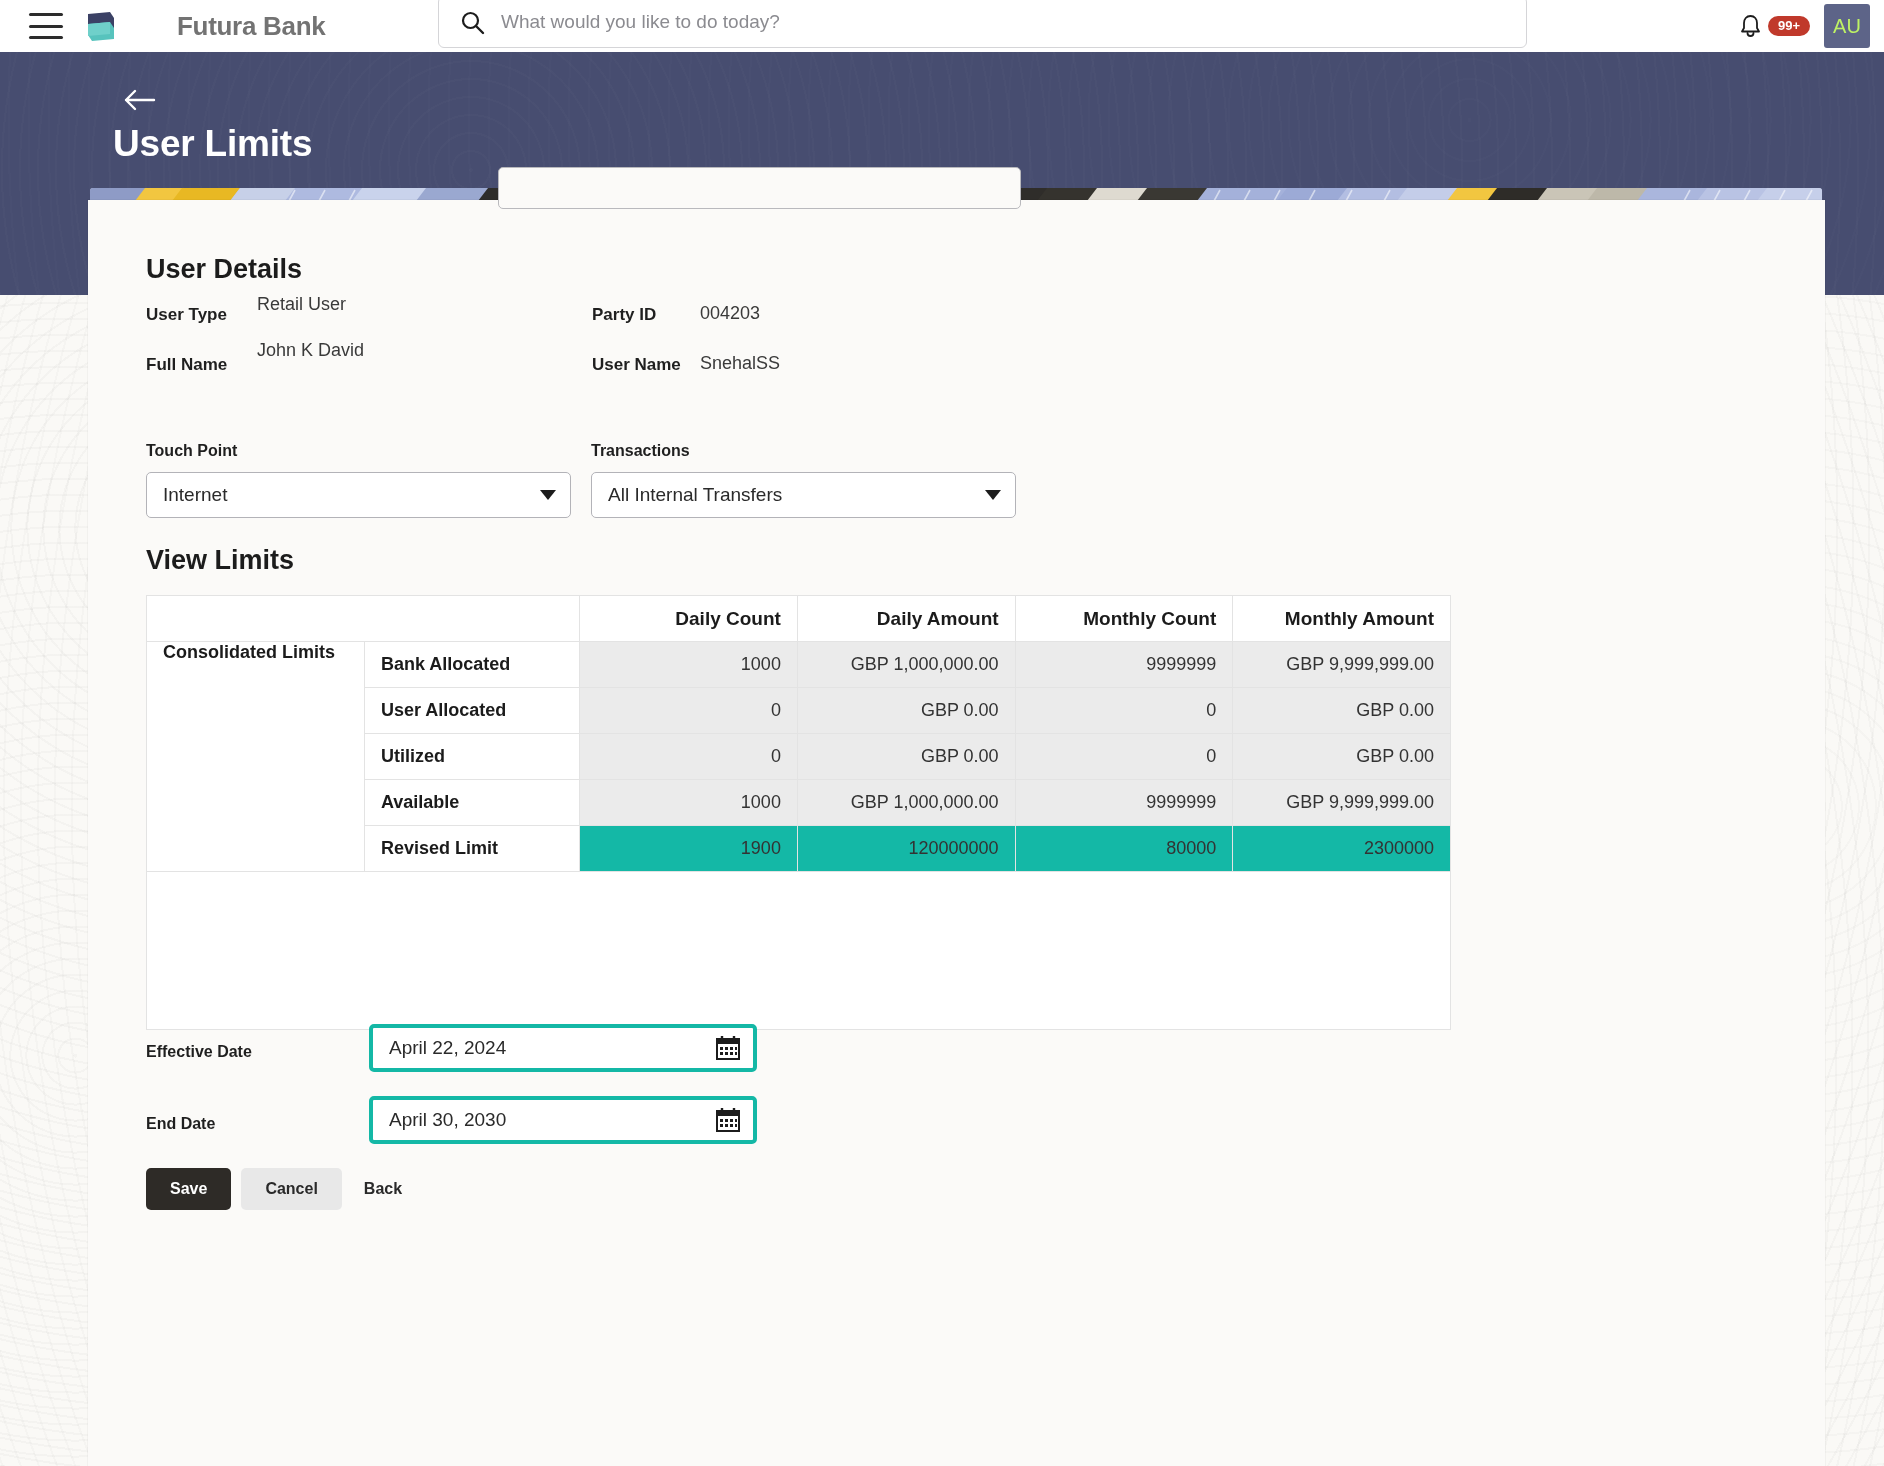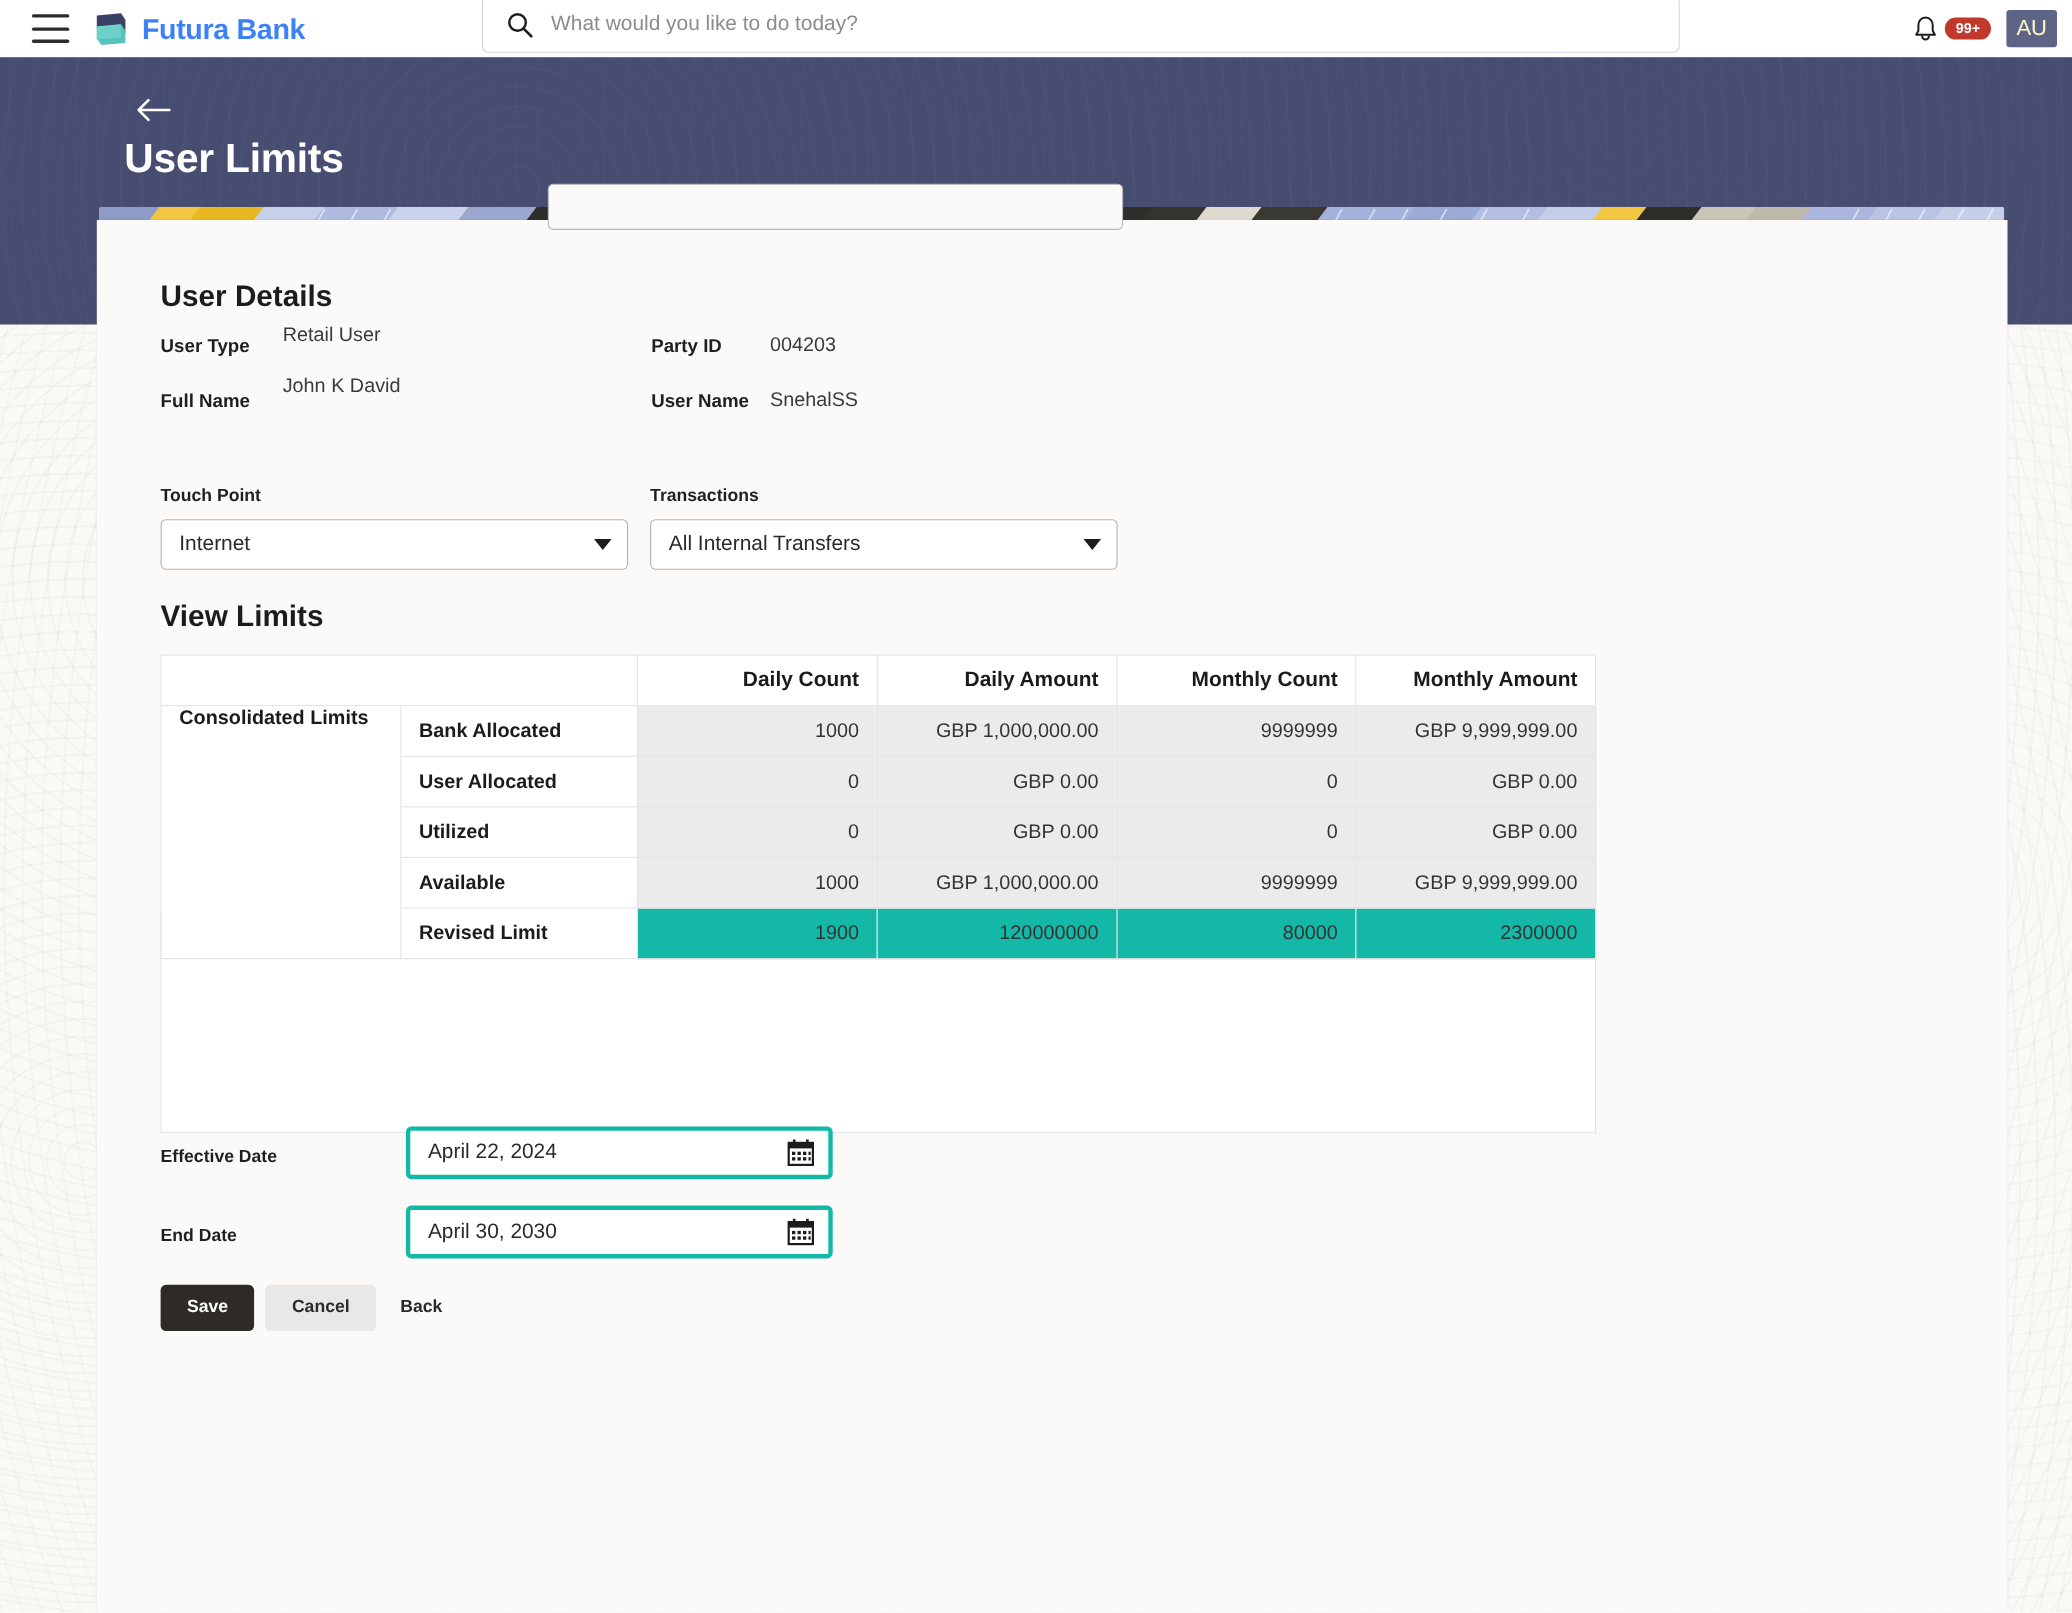--- a/index.html
+++ b/index.html
@@ -43,22 +43,23 @@
   .hamburger span {
     display: block; height: 3px; width: 100%;
     background: #2c2c2c; border-radius: 2px;
   }
   .brand {
     display: flex; align-items: center; gap: 11px;
     margin-left: 21px;
   }
   .brand-logo { width: 34px; height: 32px; display: block; }
   .brand-name {
-    font-size: 26px; font-weight: bold; color: #3b82f6;
+    font-size: 26px; font-weight: bold; color: #737373;
     letter-spacing: -0.3px;
+    margin-left: 48px;
   }
   .searchbar {
     position: absolute; left: 438px; top: -4px;
     width: 1089px; height: 52px;
     border: 1px solid #d5d5d8;
     border-radius: 6px;
     background: #fff;
     display: flex; align-items: center;
     padding-left: 21px;
   }
@@ -79,22 +80,22 @@
   .bell-icon { width: 23px; height: 25px; }
   .badge {
     margin-left: 6px;
     background: #c0392b; color: #fff;
     font-size: 13px; font-weight: bold;
     border-radius: 11px;
     padding: 3px 10px 4px;
     line-height: 1;
   }
   .avatar {
-    width: 46px; height: 34px;
-    background: #5d6488; color: #fef9c3;
+    width: 46px; height: 44px;
+    background: #5d6488; color: #bef264;
     display: flex; align-items: center; justify-content: center;
     font-size: 20px; border-radius: 3px;
     margin-left: 14px; cursor: pointer;
   }
 
   
   .hero {
     position: absolute; top: 45px; left: 0;
     width: 1884px; height: 250px;
     background: #474d70;

